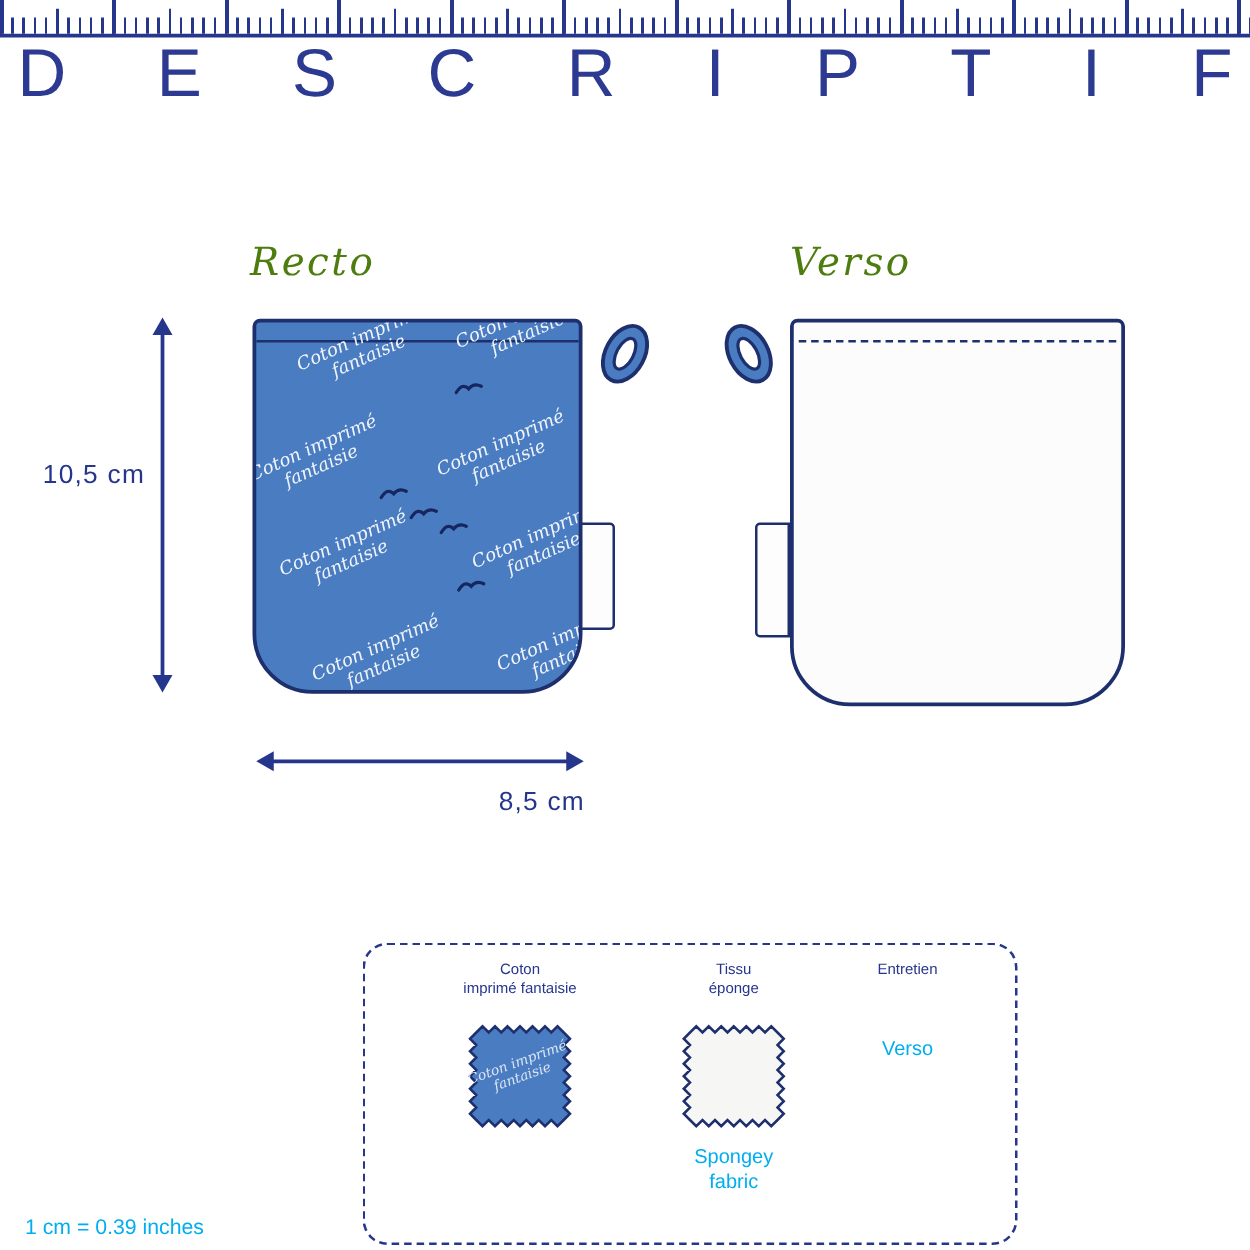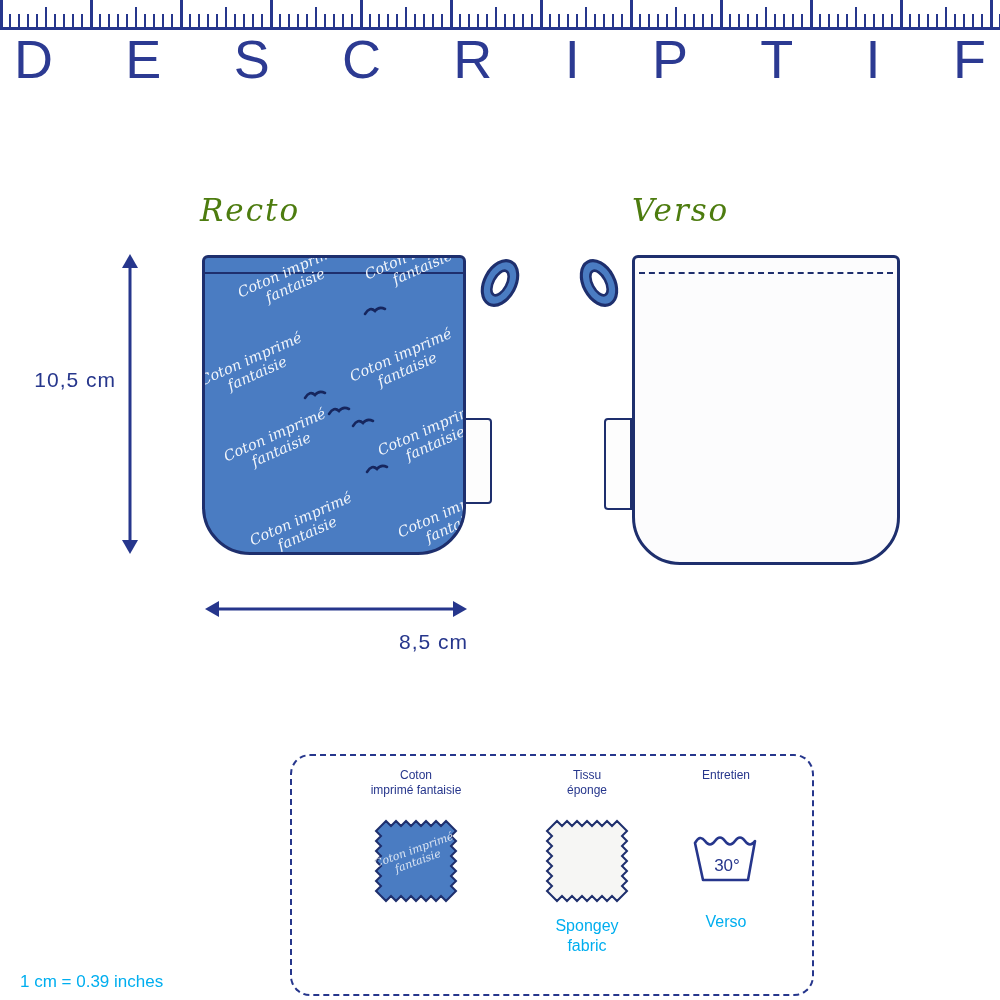--- a/index.html
+++ b/index.html
@@ -182,26 +182,20 @@
                    l-5,5 l-5,-5 l-5,5 l-5,-5 l-5,5 l-5,-5 l-5,5 l-5,-5 l-5,5 l-5,-5 l-5,5 l-5,-5 l-5,5 l-5,-5
                    l-5,-5 l5,-5 l-5,-5 l5,-5 l-5,-5 l5,-5 l-5,-5 l5,-5 l-5,-5 l5,-5 l-5,-5 l5,-5 l-5,-5 l5,-5 Z" fill="#f6f6f4" stroke="#1e2f6d" stroke-width="2"></path>
         </svg>
       </div>
       <div class="col-caption">Spongey
 fabric</div>
     </div>
 
     <div class="col col3">
       <div class="col-title">Entretien</div>
-      <div class="wash-wrap">
-        <svg width="72" height="60" viewBox="0 0 72 60">
-          <path d="M5,15 Q10,6 15,13 Q20,20 25,13 Q30,6 35,13 Q40,20 45,13 Q50,6 55,13 Q60,20 65,13 L58,52 L13,52 Z" fill="none" stroke="#26368c" stroke-width="2.6" stroke-linejoin="round"></path>
-          <text x="37" y="43" text-anchor="middle" font-size="17" fill="#26368c" font-family="Liberation Sans, sans-serif">30°</text>
-        </svg>
-      </div>
       <div class="col-caption">Verso</div>
     </div>
 
   </div>
 
   <div class="footer-note">1 cm = 0.39 inches</div>
 
 </div>
 
 </body></html>

